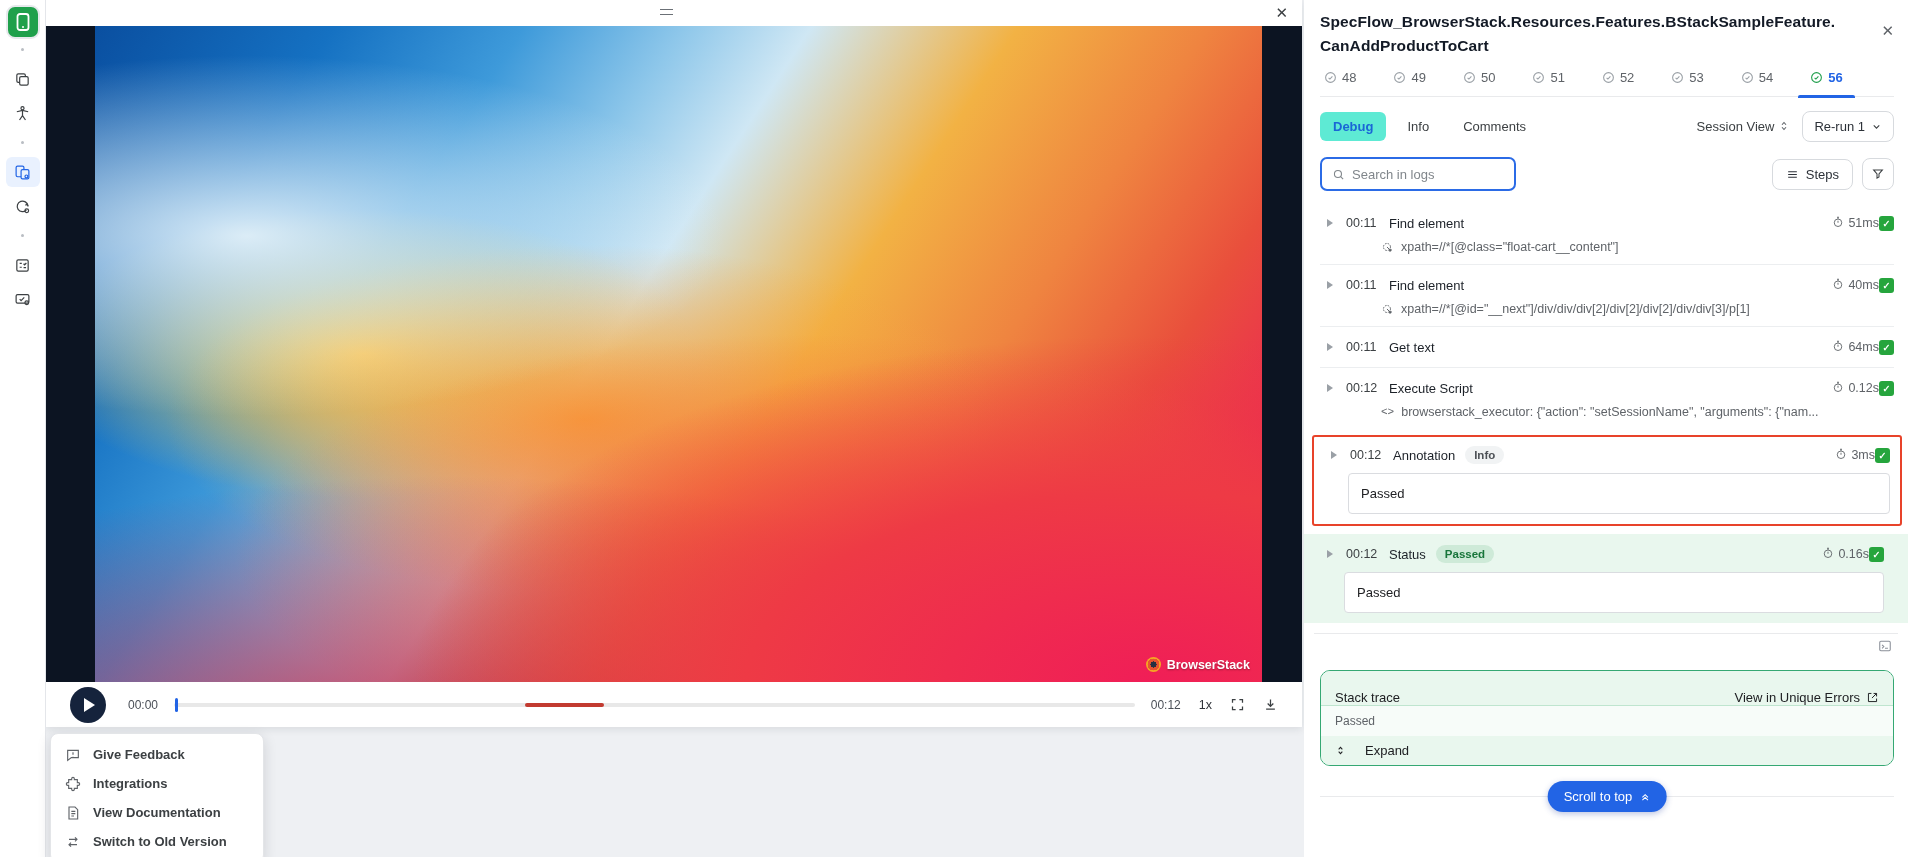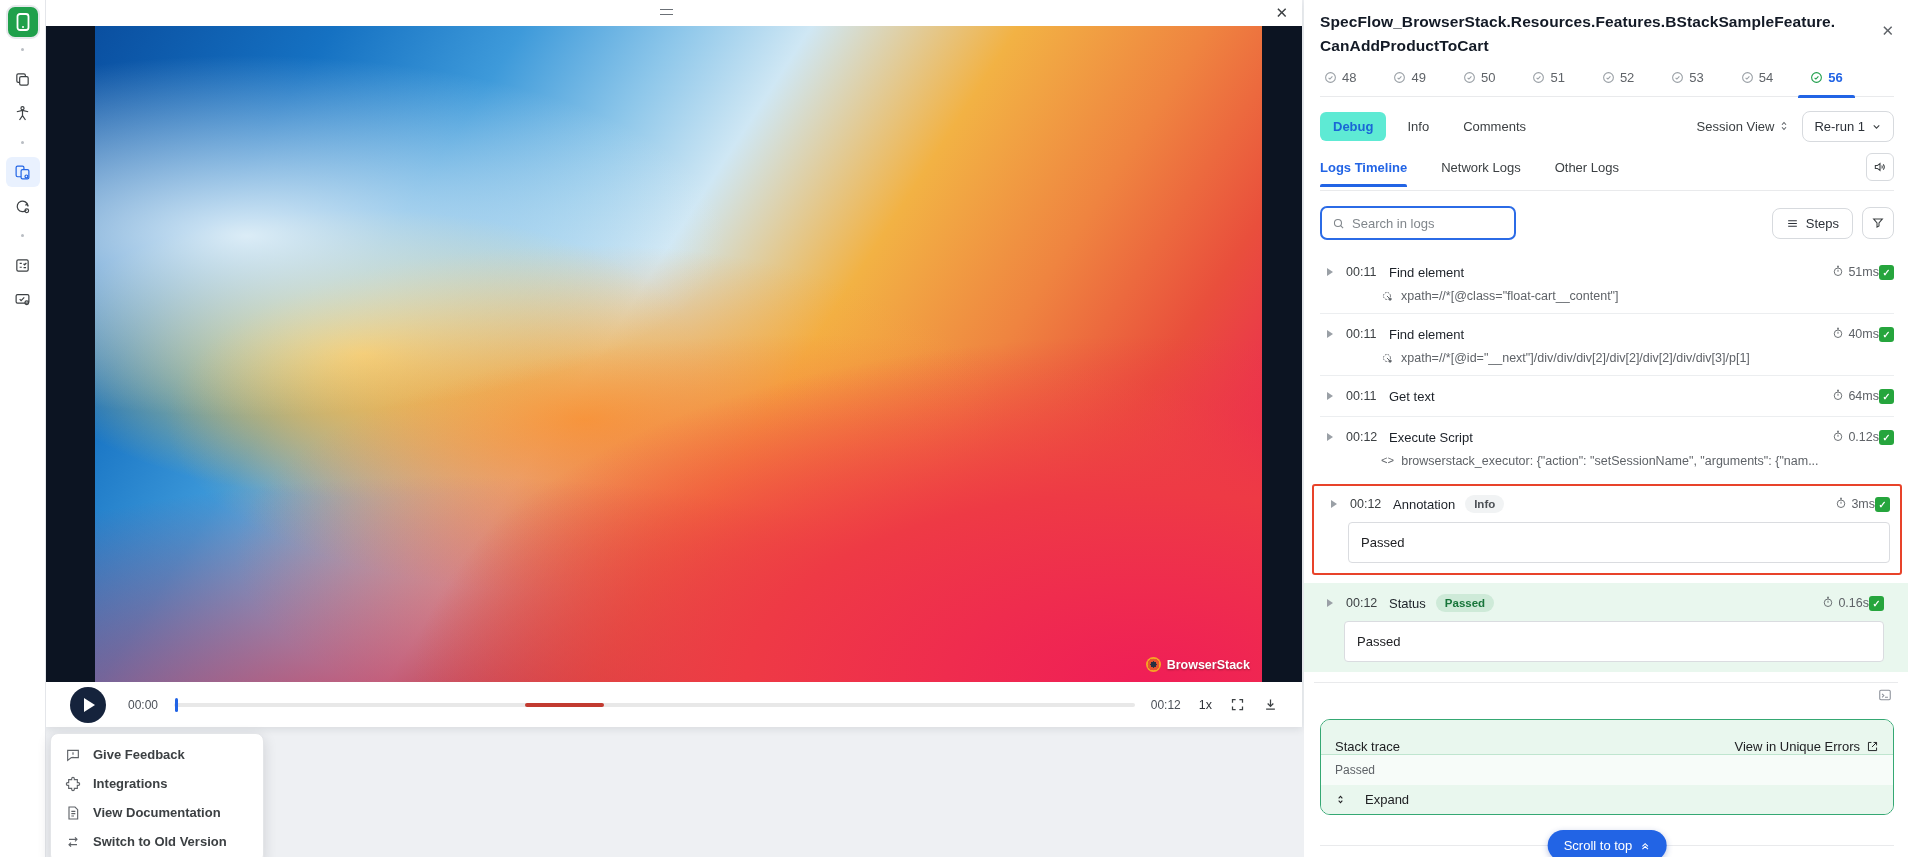--- a/index.html
+++ b/index.html
@@ -320,31 +320,20 @@
         </svg>
     </button>
     <button class="rerun-btn">
       <span>Re-run 1</span>
       <svg width="11" height="11" viewBox="0 0 24 24" fill="none" stroke="#3c4043" stroke-width="2.4">
           <path d="M6 9.5l6 6 6-6"></path>
         </svg>
     </button>
   </div>
 
-  <div class="logtabs-row">
-    <button class="logtab active">Logs Timeline</button>
-    <button class="logtab">Network Logs</button>
-    <button class="logtab">Other Logs</button>
-    <button class="sound-btn">
-      <svg width="14" height="14" viewBox="0 0 24 24" fill="none" stroke="currentColor" stroke-width="1.8">
-          <path d="M4 9.5v5h3.5L12 18V6L7.5 9.5z"></path>
-          <path d="M15 9.5a4 4 0 0 1 0 5M17.5 7.5a7 7 0 0 1 0 9"></path>
-        </svg>
-    </button>
-  </div>
 
   <div class="search-row">
     <div class="search-box">
       <svg width="13" height="13" viewBox="0 0 24 24" fill="none" stroke="#80868b" stroke-width="2">
           <circle cx="11" cy="11" r="6.5"></circle>
           <path d="M16 16l4.5 4.5"></path>
         </svg>
       <input value="" placeholder="Search in logs" style="">
     </div>
     <span class="spacer"></span>

